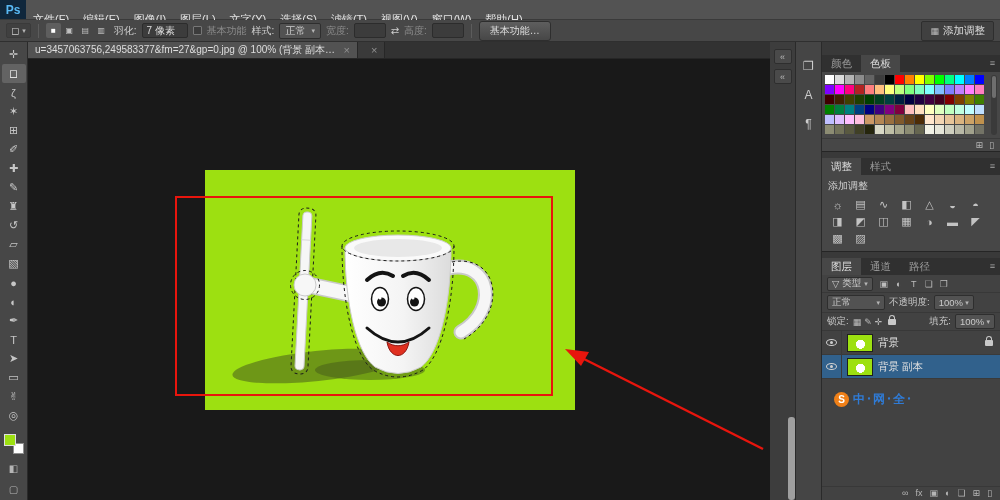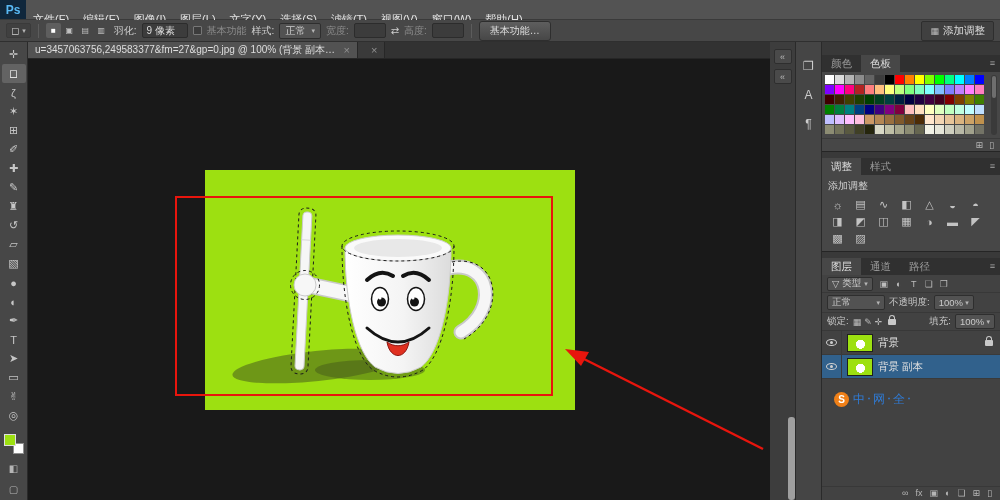--- a/index.html
+++ b/index.html
@@ -101,21 +101,21 @@
 .eye-cell{width:20px;height:100%;display:flex;align-items:center;justify-content:center;border-right:1px solid #3a3a3a}
 .eye{position:relative;width:11px;height:7px;border:1px solid #cfcfcf;border-radius:50%;display:inline-block}
 .eye::after{content:"";position:absolute;left:3px;top:1px;width:3px;height:3px;background:#cfcfcf;border-radius:50%}
 .thumb{width:26px;height:18px;margin:0 5px;border:1px solid #1f1f1f;background:radial-gradient(circle at 52% 58%, #ffffff 0 28%, transparent 30%), var(--img-green)}
 .lname{flex:1;white-space:nowrap;overflow:hidden}
 .lock-shape{position:relative;display:inline-block;width:8px;height:6px;background:#c9c9c9;border-radius:1px;margin-left:3px}
 .lock-shape::before{content:"";position:absolute;left:1px;top:-4px;width:4px;height:4px;border:1.5px solid #c9c9c9;border-bottom:none;border-radius:3px 3px 0 0}
 .row-lock{margin-right:7px}
 .watermark{height:24px;display:flex;align-items:center;gap:4px;padding-left:12px;margin-top:8px}
 .wm-badge{width:15px;height:15px;border-radius:50%;background:#f08018;color:#fff;font-size:10px;font-weight:bold;display:flex;align-items:center;justify-content:center}
-.wm-text{color:#2f7bd6;font-weight:normal;font-size:12px;letter-spacing:1px}
+.wm-text{color:#2f7bd6;font-weight:bold;font-size:12px;letter-spacing:1px}
 .spacer{flex:1}
 .bottom-bar{height:14px;border-top:1px solid #383838;display:flex;align-items:center;justify-content:flex-end;gap:7px;padding:0 8px}
 </style>
 </head>
 <body>
 
 <div class="app">
 
   <div class="menubar">
     <span class="ps-logo">Ps</span>
@@ -139,21 +139,21 @@
       <span class="caret">▾</span>
     </div>
     <div class="vsep"></div>
     <div class="boolops">
         <span class="op active">■</span>
         <span class="op">▣</span>
         <span class="op">▤</span>
         <span class="op">▥</span>
       </div>
     <span class="opt-label">羽化:</span>
-    <div class="opt-input">9 像素</div>
+    <div class="opt-input">7 像素</div>
     <span class="checkbox"></span>
     <span class="opt-label dim">基本功能</span>
     <span class="opt-label">样式:</span>
     <div class="opt-select">
       <span>正常</span>
       <span class="caret">▾</span>
     </div>
     <span class="opt-label dim">宽度:</span>
     <div class="opt-input small"></div>
     <span>⇄</span>

